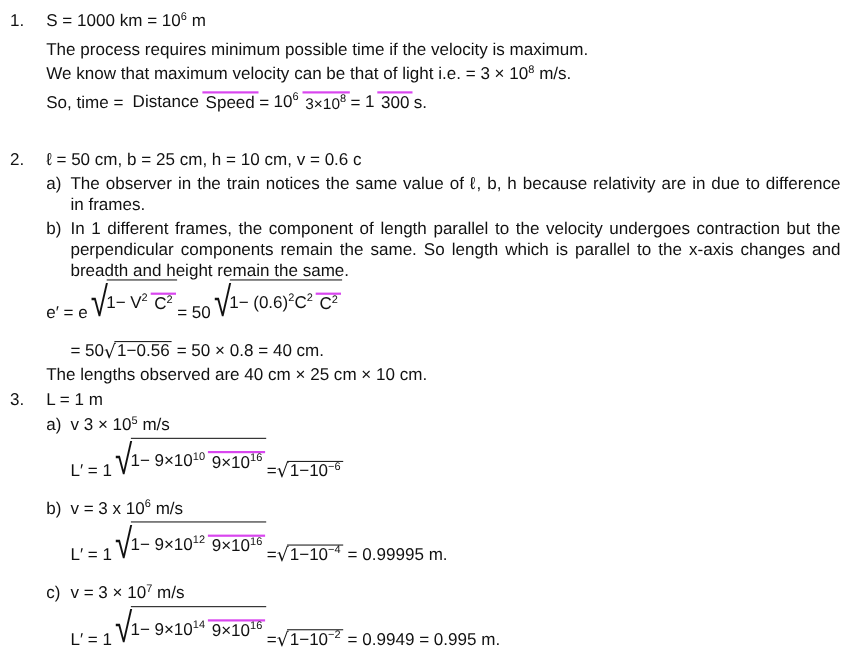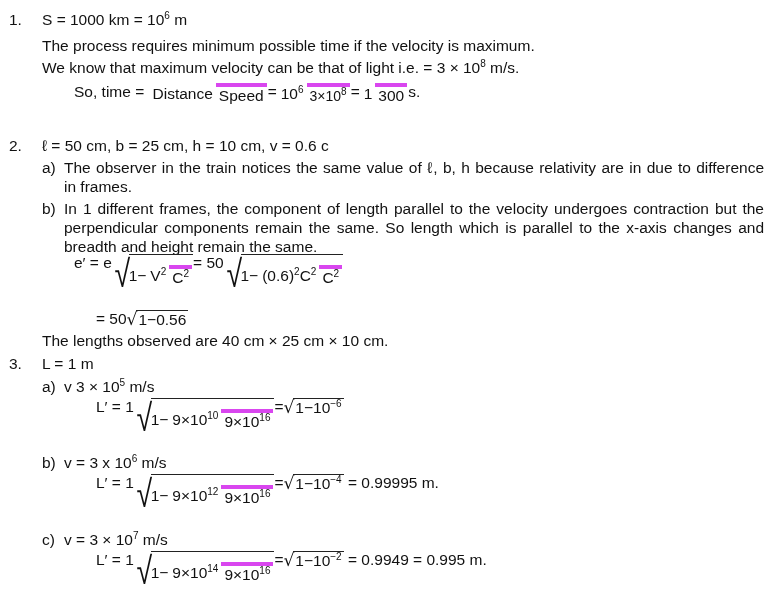--- a/index.html
+++ b/index.html
@@ -8,22 +8,22 @@
     font-family: "Liberation Sans", sans-serif; font-size: 15.5px; color: #111;
   }
   .abs { position: absolute; white-space: nowrap; line-height: 18px; }
   .num { left: 9px; }
   .ind1 { left: 42px; }
   .ind2 { left: 64px; }
   .just { white-space: normal; text-align: justify; text-align-last: justify; width: 700px; }
   sup { font-size: 10px; vertical-align: 6px; line-height: 0; }
   .frac { display: inline-flex; flex-direction: row; align-items: center; vertical-align: middle; margin: 0 1px; }
   .frac .n { padding: 0 3px; line-height: 18px; }
-  .frac .d { padding: 0 3px; line-height: 18px; border-top: 4px solid #d946ef; }
-  .row { display: flex; align-items: flex-start; margin-left: 32px; }
+  .frac .d { padding: 0 3px; line-height: 18px; border-top: 2px solid #d946ef; }
+  .row { display: flex; align-items: flex-end; }
   .sqrt { display: inline-flex; align-items: stretch; }
   .radsign { font-size: 38px; line-height: 40px; transform: scaleX(0.75); margin-right: -4px; font-family: "DejaVu Sans", sans-serif; font-weight: 200; }
   .radbody { border-top: 1px solid #222; display: inline-flex; align-items: center; padding-top: 2px; }
   .radsmall { font-size: 17px; margin-right: -1px; font-family: "DejaVu Sans", sans-serif;}
   .radsmallbody { border-top: 1px solid #222; padding: 0 2px; }
 </style>
 </head>
 <body>
 
 <div class="abs num" style="top:11px">1.</div>
@@ -77,21 +77,21 @@
       <span class="radbody">
         <span>1−</span>
     <span class="frac">
           <span class="n"><span>(0.6)</span><sup>2</sup><span>C</span><sup>2</sup></span>
           <span class="d"><span>C</span><sup>2</sup></span>
         </span>
       </span>
     </span>
 </div>
 <div class="abs row" style="left:64px; top:310px">
-  <span>=  50</span><span class="radsmall">√</span><span class="radsmallbody">1−0.56</span>&nbsp;
+  <span>=  50</span><span class="radsmall">√</span><span class="radsmallbody">1−0.56</span>&nbsp;<span>= 50 × 0.8 = 40 cm.</span>
 </div>
 <div class="abs ind1" style="top:332px">The lengths observed are 40 cm × 25 cm × 10 cm.</div>
 
 <div class="abs num" style="top:355px">3.</div>
 <div class="abs ind1" style="top:355px">L = 1 m</div>
 
 <div class="abs ind1" style="top:378px">a)</div>
 <div class="abs ind2" style="top:378px"><span>v  3 × 10</span><sup>5</sup><span> m/s</span></div>
 <div class="abs row" style="left:64px; top:398px">
   <span>L′ =  1</span>

